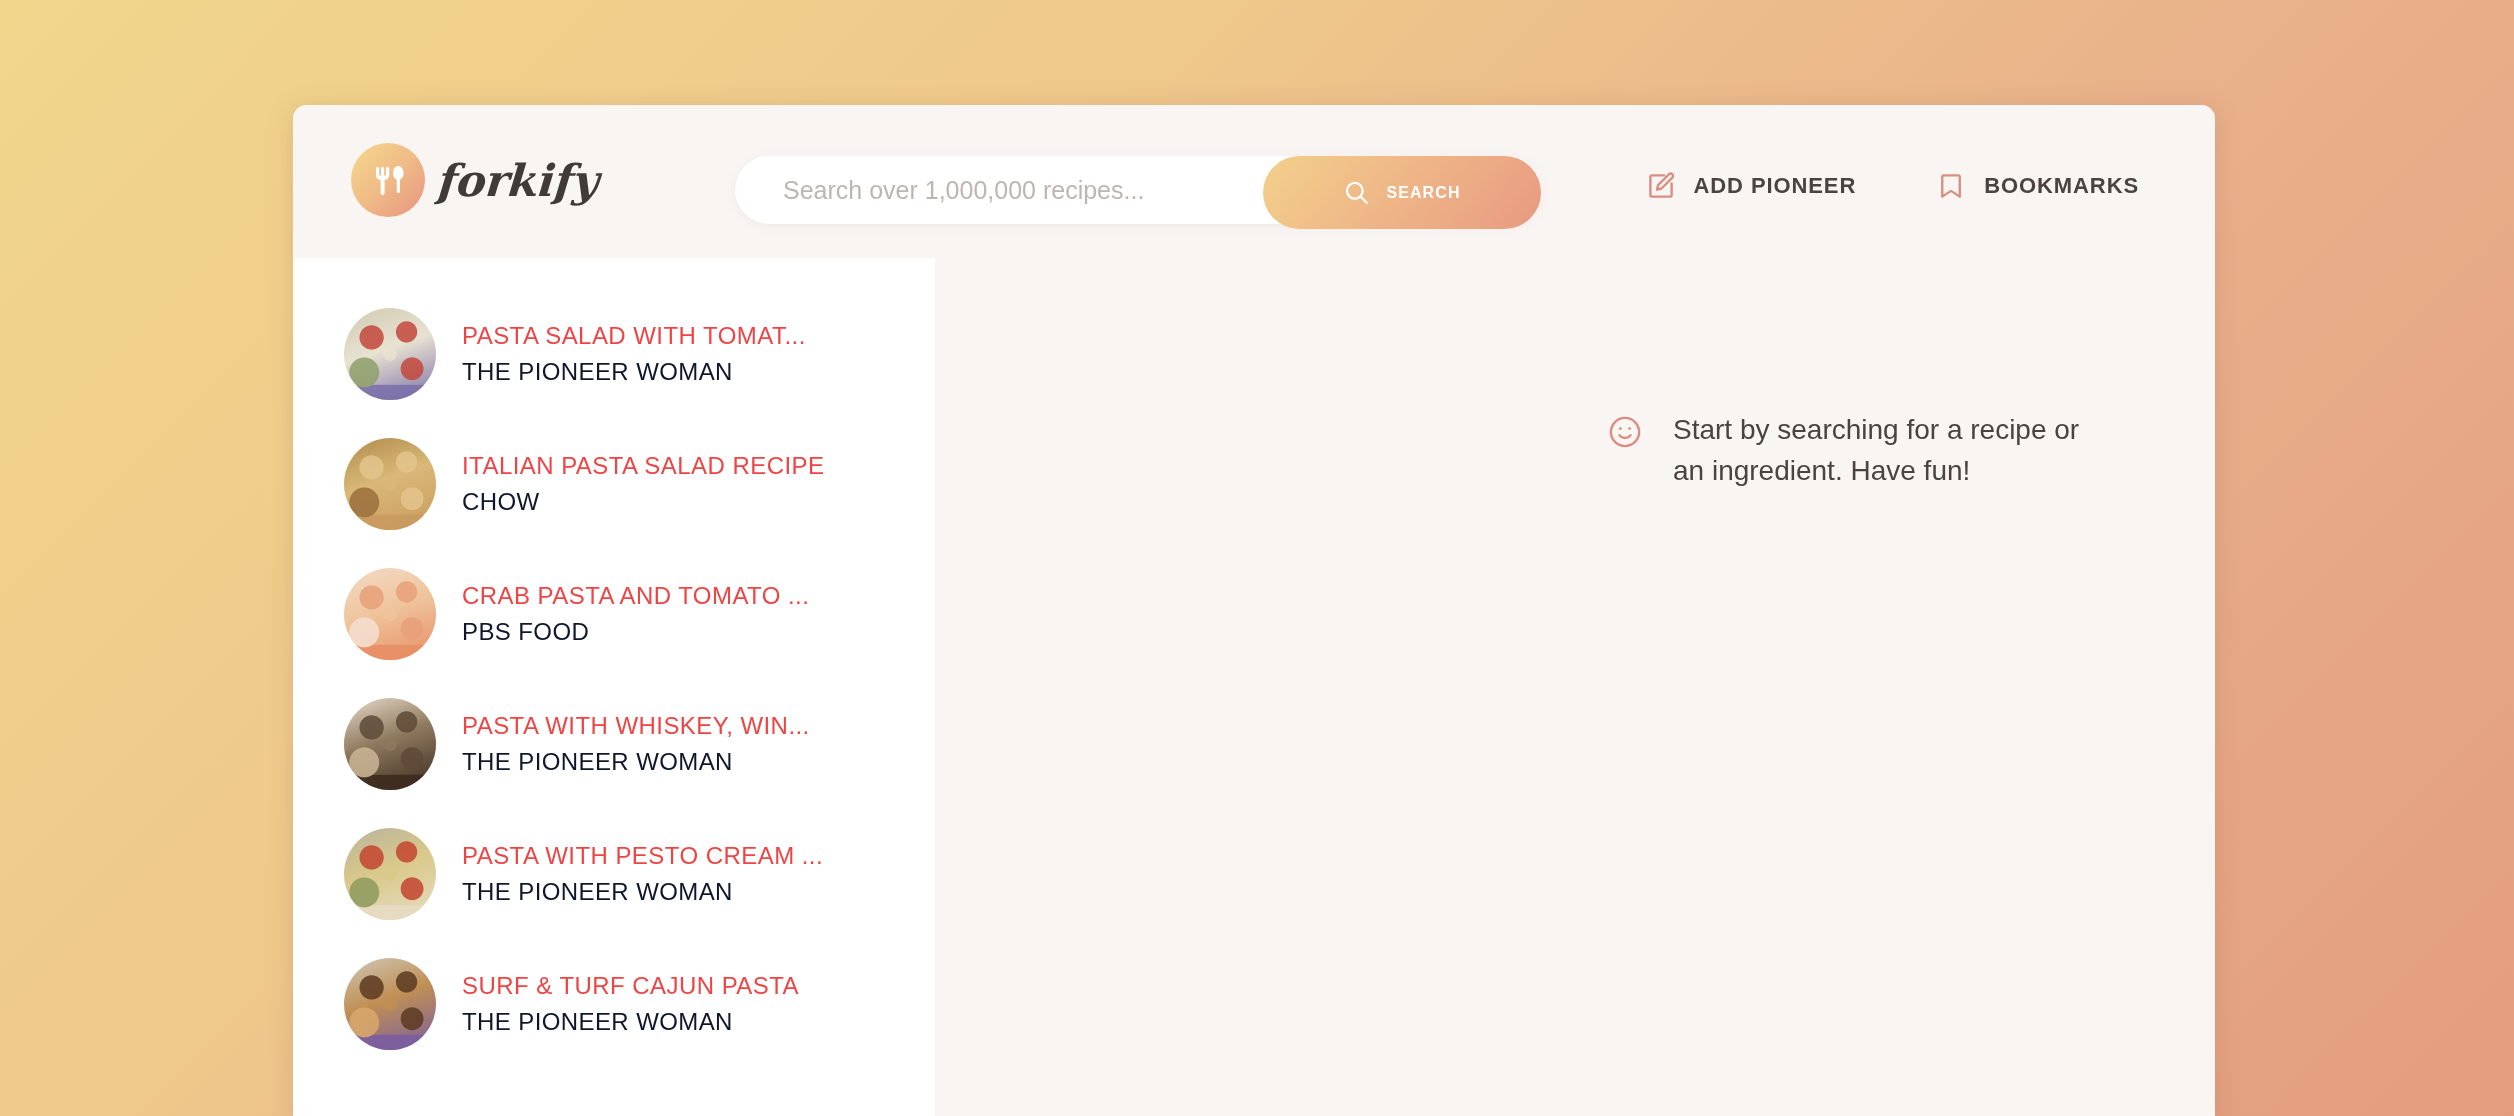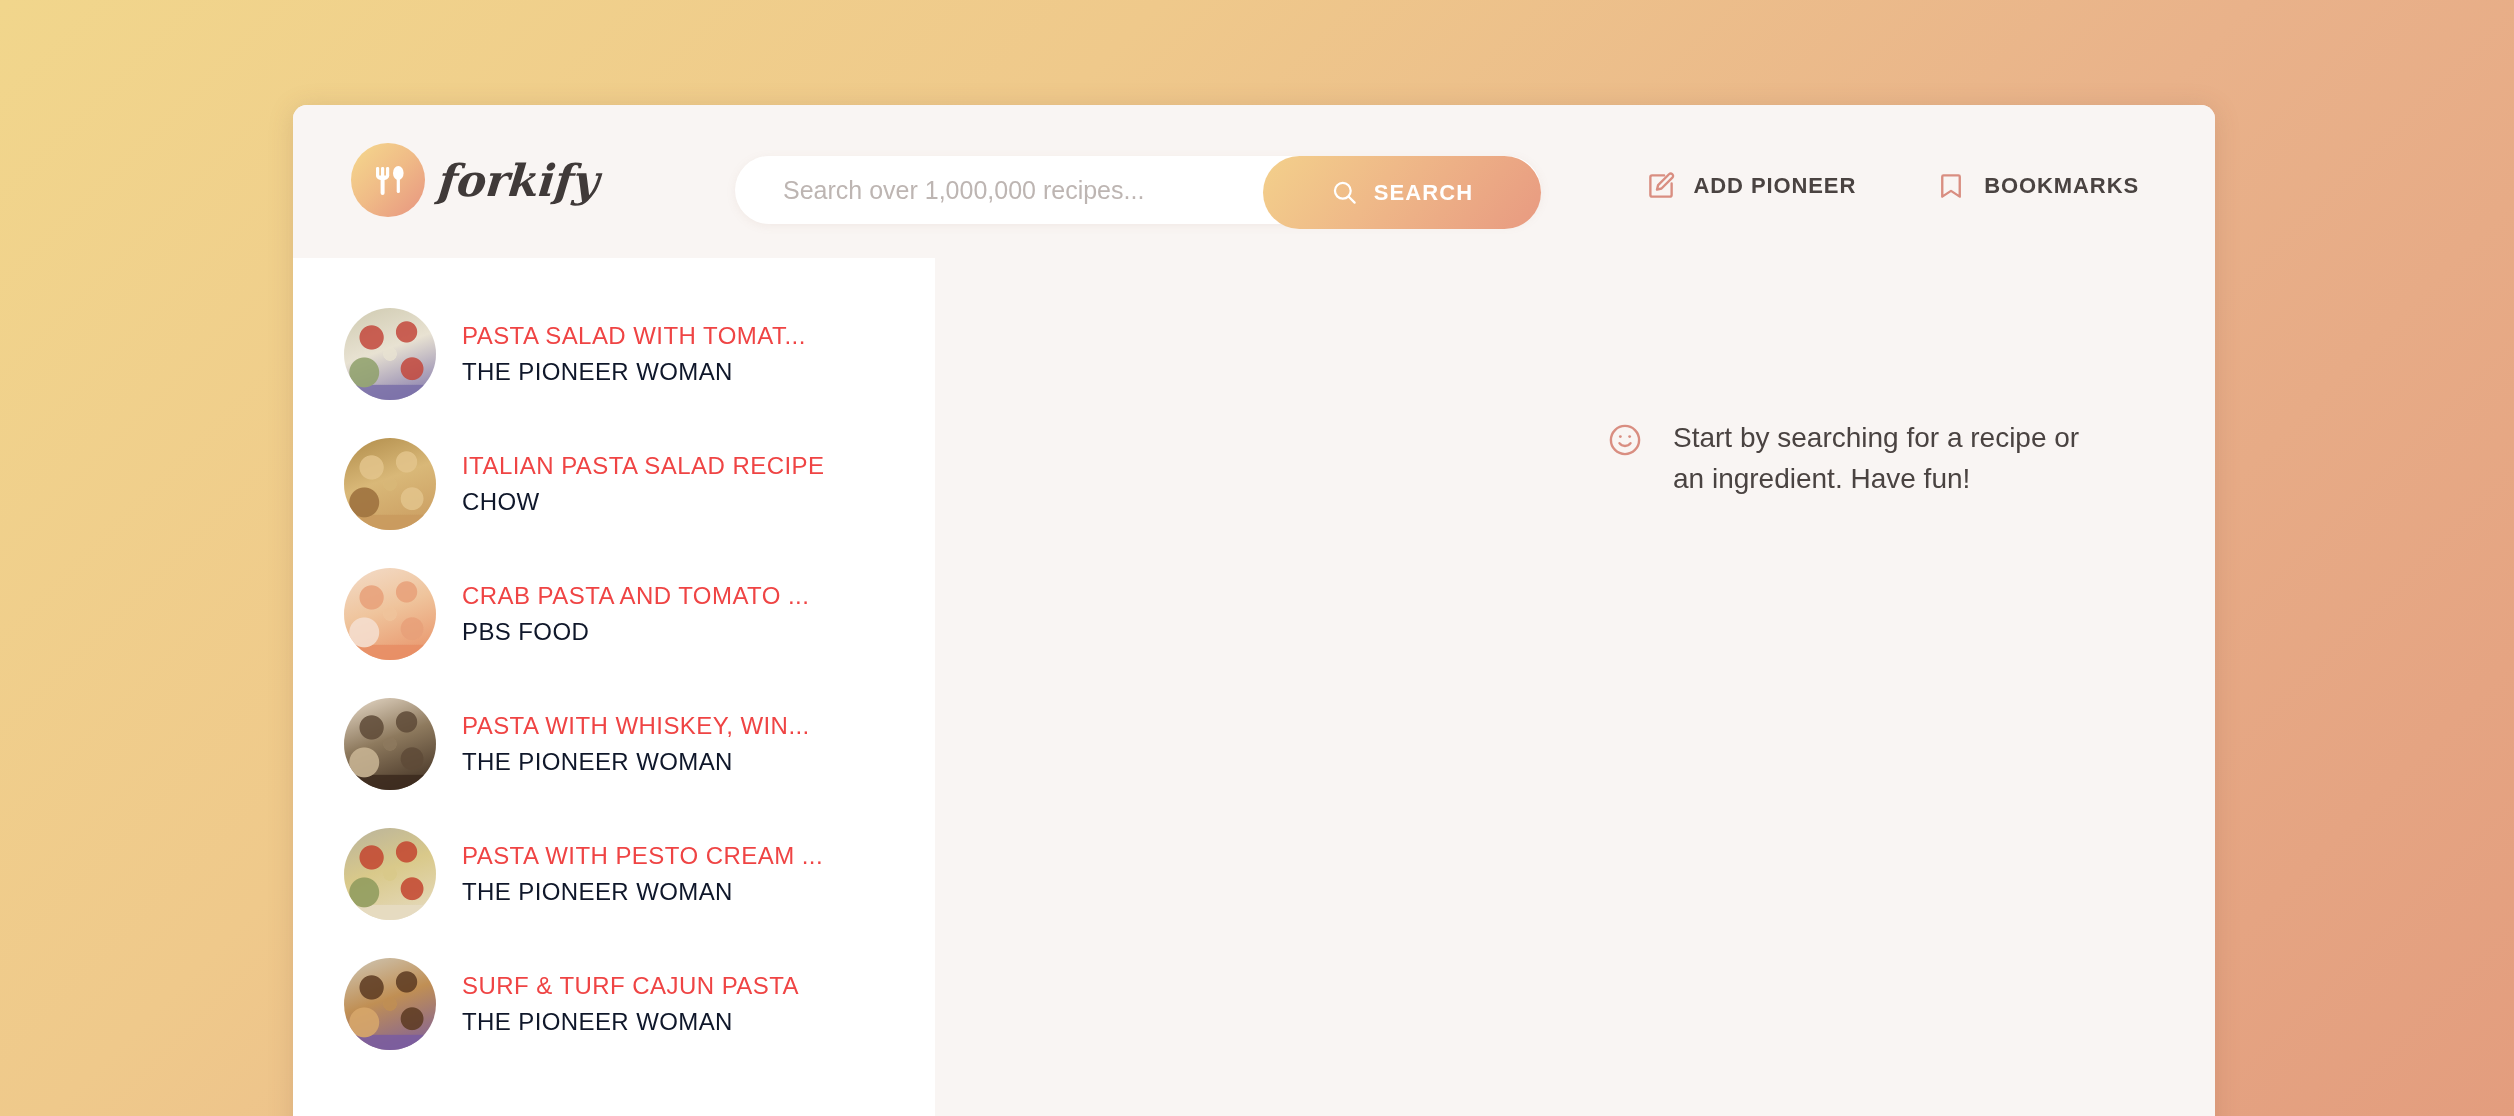--- a/index.html
+++ b/index.html
@@ -99,21 +99,21 @@
     position: absolute;
     left: 528px;
     top: 0;
     width: 278px;
     height: 73px;
     border: none;
     border-radius: 37px;
     background: linear-gradient(128deg, #F3D08B 0%, #EFB988 42%, #E89A81 100%);
     color: #FFFFFF;
     font-family: "Liberation Sans", sans-serif;
-    font-size: 22px;
+    font-size: 16px;
     font-weight: 700;
     letter-spacing: 1.1px;
     display: flex;
     align-items: center;
     justify-content: center;
     gap: 16px;
     cursor: pointer;
   }
   #search-button svg { display: block; }
 
@@ -209,21 +209,21 @@
     background: #F9F5F3;
   }
   #message {
     display: flex;
     align-items: flex-start;
     gap: 30px;
     padding: 151px 0 0 672px;
     margin-left: -672px;
     position: absolute;
     left: 672px;
-    top: 8px;
+    top: 0;
   }
   #message-icon { margin-top: 5px; }
   #message-icon svg { display: block; }
   #message-text {
     font-size: 28px;
     line-height: 1.47;
     color: #4A4341;
     max-width: 440px;
   }
 </style>

